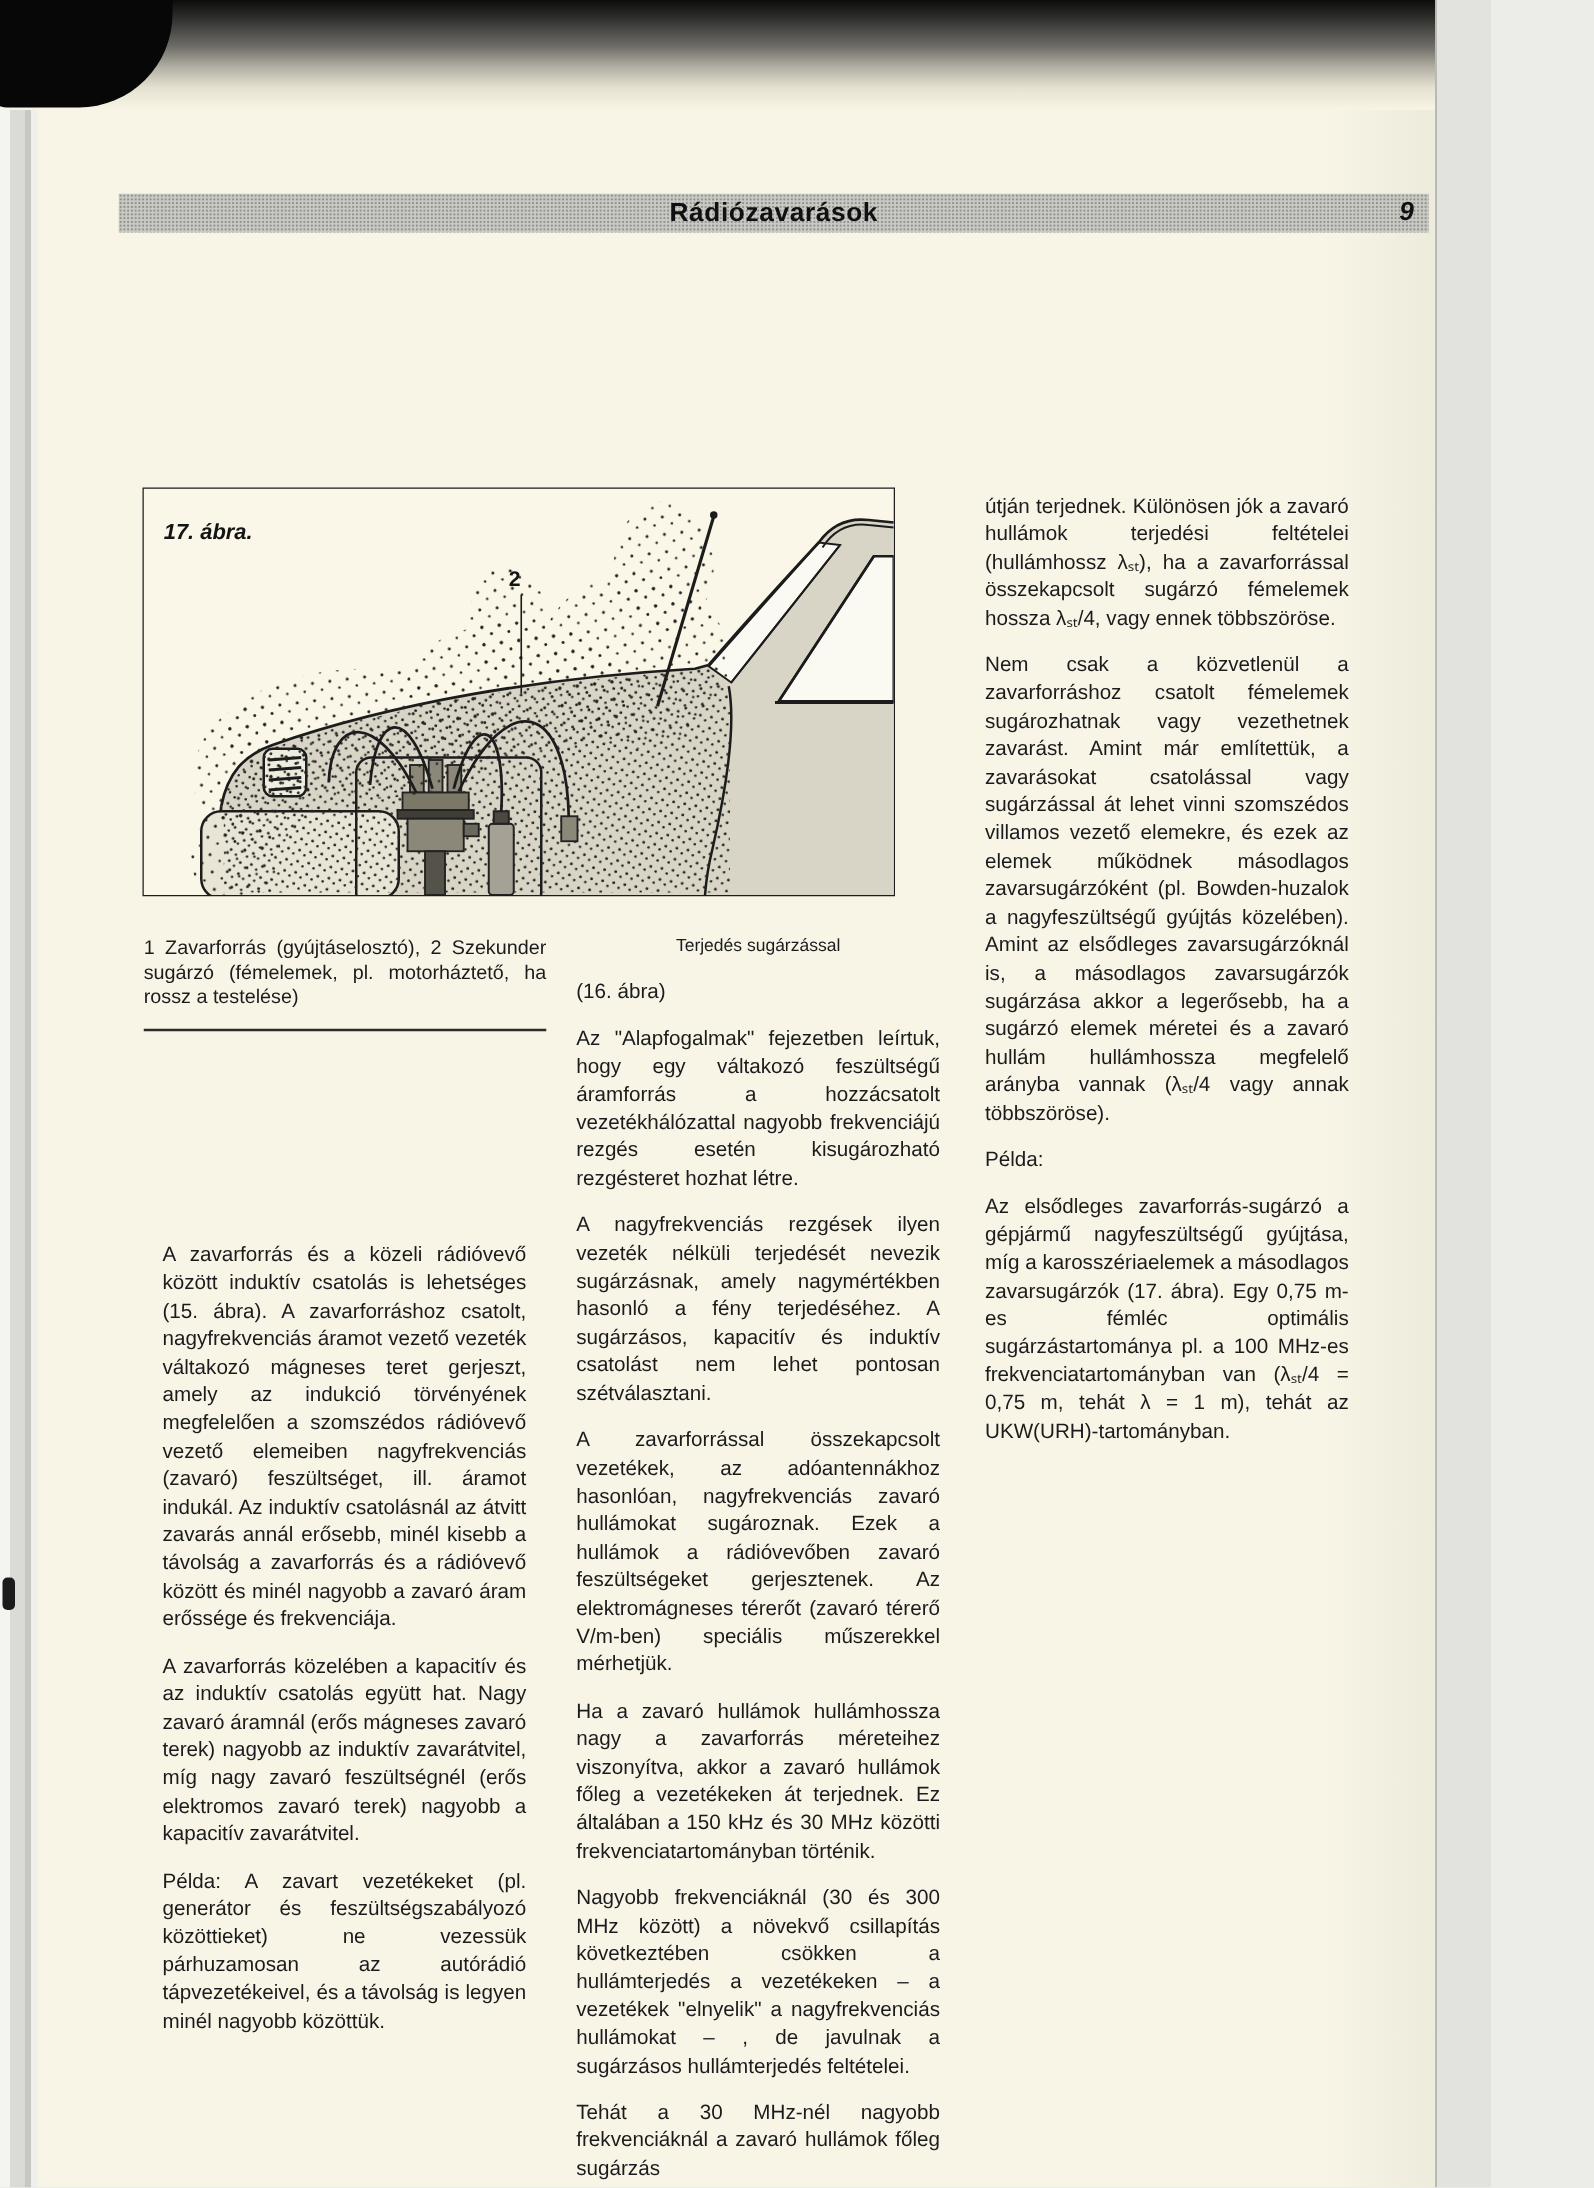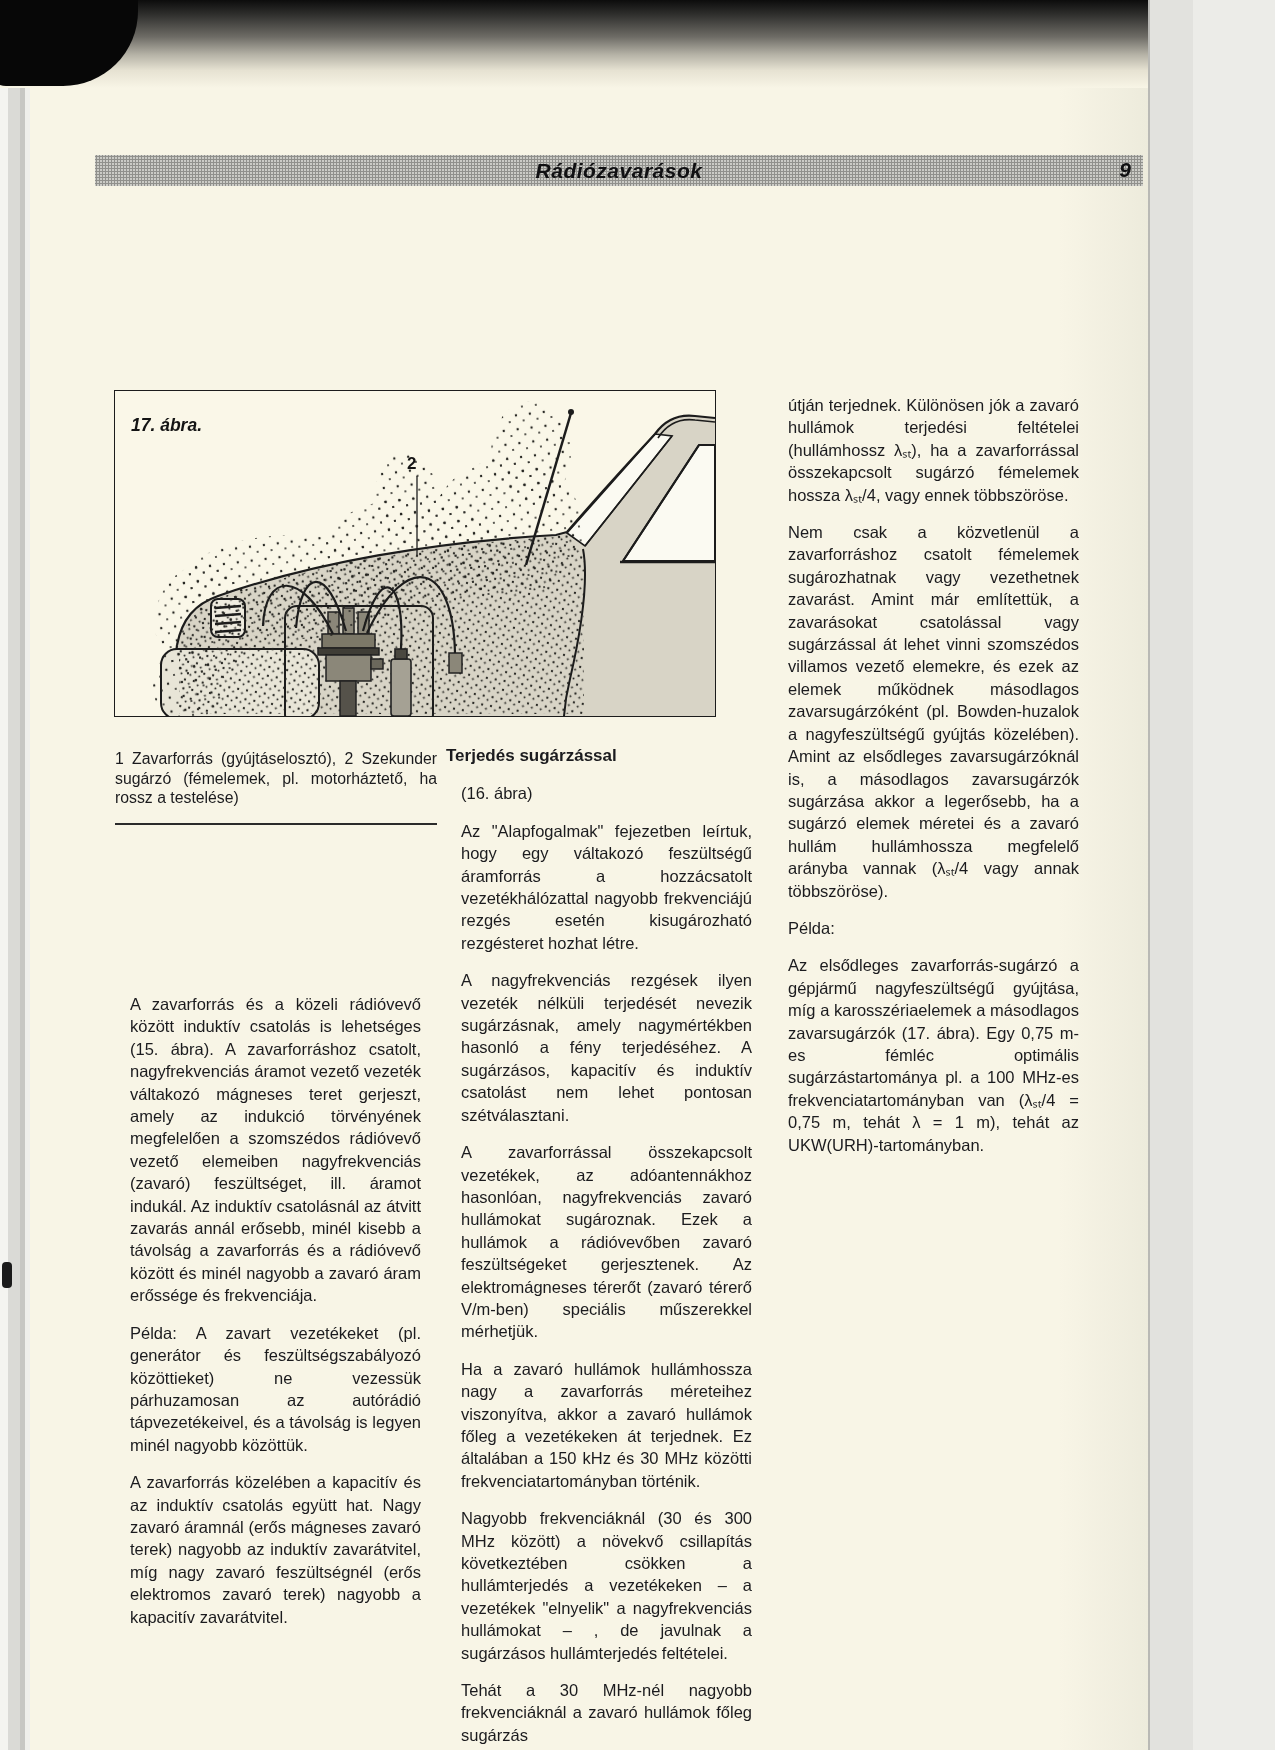--- a/index.html
+++ b/index.html
@@ -36,21 +36,21 @@
   }
   
   .header-bar{
     position:absolute;left:95px;top:155px;width:1048px;height:31px;
     background-color:#cbcbc6;
     background-image:radial-gradient(circle,#90908c 1px,rgba(0,0,0,0) 1.2px);
     background-size:3px 3px;
     display:flex;align-items:center;justify-content:center;
   }
   .header-title{
-    font-weight:bold;font-style:italic;font-size:21px;letter-spacing:.5px;color:#101012;
+    font-weight:bold;font-size:21px;letter-spacing:.5px;color:#101012;
   }
   .header-page{
     position:absolute;right:12px;top:3px;
     font-weight:bold;font-style:italic;font-size:21px;color:#101012;
   }
   
   .figure-box{
     position:absolute;left:114px;top:390px;width:600px;height:325px;
     border:1.5px solid #1c1c1c;background:#faf7e8;box-sizing:content-box;
   }
@@ -59,21 +59,21 @@
   .caption{position:absolute;left:115px;top:749px;width:322px;}
   .cap-bold{margin:0;font-weight:bold;font-style:italic;font-size:15.8px;line-height:19.6px;text-align:justify;}
   .cap-legend{margin:0;font-size:15.8px;line-height:19.6px;text-align:justify;}
   .cap-rule{border:0;border-top:2px solid #2b2b2b;width:322px;margin-top:15px;}
   
   .col{position:absolute;width:321px;font-size:16.5px;line-height:22.4px;}
   .col p{margin:15px;text-align:justify;}
   .col-left{left:115px;top:978px;}
   .col-mid{left:446px;top:745px;}
   .col-right{left:773px;top:379px;}
-  .col-mid h3{margin:0;font-size:17px;line-height:22.4px;font-weight:bold;}
+  .col-mid h3{margin:0;font-size:14px;line-height:22.4px;font-weight:normal;text-align:center;}
   .subhead{text-align:center;}
 </style>
 </head>
 <body>
 
 <div class="left-edge"></div>
 <div class="page-bg"></div>
 <div class="right-edge"></div>
 <div class="top-bar"></div>
 <div class="top-corner"></div>
@@ -177,22 +177,22 @@
   </svg>
 </div>
 
 <div class="caption">
   <p class="cap-legend">1 Zavarforrás (gyújtáselosztó), 2 Szekunder sugárzó (fémelemek, pl. motorháztető, ha rossz a testelése)</p>
   <div class="cap-rule"></div>
 </div>
 
 <div class="col col-left">
   <p>A zavarforrás és a közeli rádióvevő között induktív csatolás is lehetséges (15. ábra). A zavarforráshoz csatolt, nagyfrekvenciás áramot vezető vezeték váltakozó mágneses teret gerjeszt, amely az indukció törvényének megfelelően a szomszédos rádióvevő vezető elemeiben nagyfrekvenciás (zavaró) feszültséget, ill. áramot indukál. Az induktív csatolásnál az átvitt zavarás annál erősebb, minél kisebb a távolság a zavarforrás és a rádióvevő között és minél nagyobb a zavaró áram erőssége és frekvenciája.</p>
+  <p>A zavarforrás közelében a kapacitív és az induktív csatolás együtt hat. Nagy zavaró áramnál (erős mágneses zavaró terek) nagyobb az induktív zavarátvitel, míg nagy zavaró feszültségnél (erős elektromos zavaró terek) nagyobb a kapacitív zavarátvitel.</p>
   <p>Példa: A zavart vezetékeket (pl. generátor és feszültségszabályozó közöttieket) ne vezessük párhuzamosan az autórádió tápvezetékeivel, és a távolság is legyen minél nagyobb közöttük.</p>
-  <p>A zavarforrás közelében a kapacitív és az induktív csatolás együtt hat. Nagy zavaró áramnál (erős mágneses zavaró terek) nagyobb az induktív zavarátvitel, míg nagy zavaró feszültségnél (erős elektromos zavaró terek) nagyobb a kapacitív zavarátvitel.</p>
 </div>
 
 <div class="col col-mid">
   <h3>Terjedés sugárzással</h3>
   <p class="subhead">(16. ábra)</p>
   <p>Az "Alapfogalmak" fejezetben leírtuk, hogy egy váltakozó feszültségű áramforrás a hozzácsatolt vezetékhálózattal nagyobb frekvenciájú rezgés esetén kisugározható rezgésteret hozhat létre.</p>
   <p>A nagyfrekvenciás rezgések ilyen vezeték nélküli terjedését nevezik sugárzásnak, amely nagymértékben hasonló a fény terjedéséhez. A sugárzásos, kapacitív és induktív csatolást nem lehet pontosan szétválasztani.</p>
   <p>A zavarforrással összekapcsolt vezetékek, az adóantennákhoz hasonlóan, nagyfrekvenciás zavaró hullámokat sugároznak. Ezek a hullámok a rádióvevőben zavaró feszültségeket gerjesztenek. Az elektromágneses térerőt (zavaró térerő V/m-ben) speciális műszerekkel mérhetjük.</p>
   <p>Ha a zavaró hullámok hullámhossza nagy a zavarforrás méreteihez viszonyítva, akkor a zavaró hullámok főleg a vezetékeken át terjednek. Ez általában a 150 kHz és 30 MHz közötti frekvenciatartományban történik.</p>
   <p>Nagyobb frekvenciáknál (30 és 300 MHz között) a növekvő csillapítás következtében csökken a hullámterjedés a vezetékeken – a vezetékek "elnyelik" a nagyfrekvenciás hullámokat – , de javulnak a sugárzásos hullámterjedés feltételei.</p>

